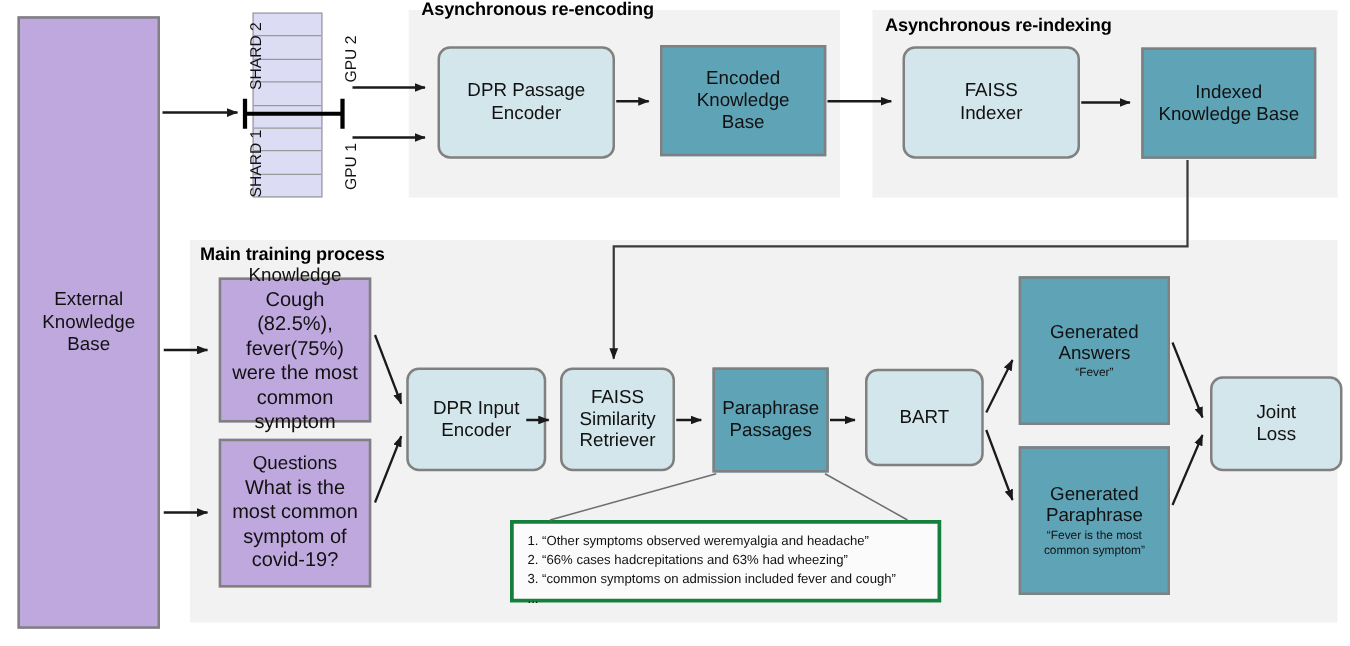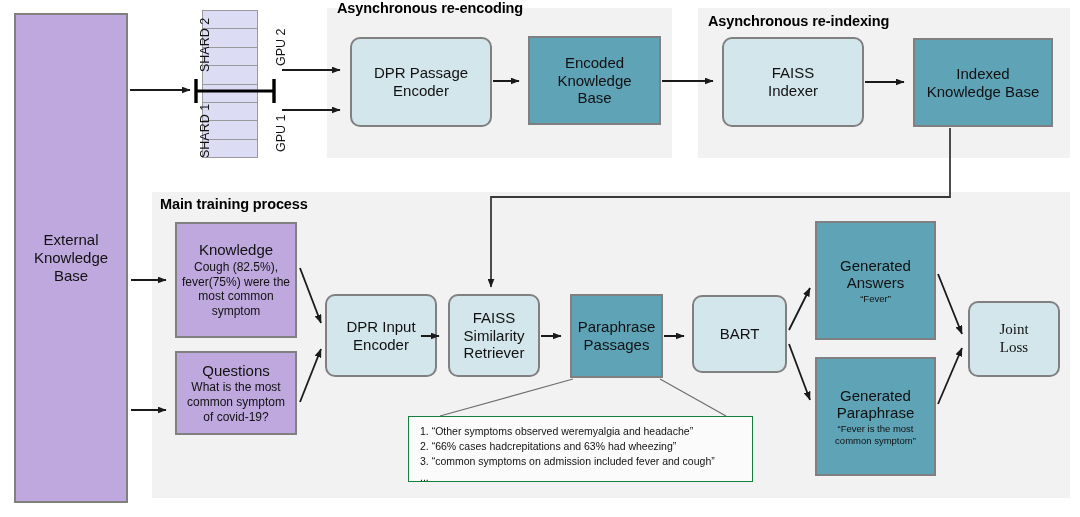--- a/index.html
+++ b/index.html
@@ -41,21 +41,21 @@
     text-align: center;
     border: 2px solid #808080;
     line-height: 1.18;
     padding: 2px 4px;
   }
   .node .title {
     font-size: 15px;
     color: #111111;
   }
   .node .sub {
-    font-size: 12px;
+    font-size: 16px;
     color: #111111;
     margin-top: 1px;
     line-height: 1.22;
   }
   .node .sub.small {
     font-size: 9.5px;
   }
   .teal   { background: #5fa3b7; }
   .lightblue { background: #d3e6ec; }
   .purple { background: #bfa8de; }
@@ -84,21 +84,21 @@
     color: #111111;
     white-space: nowrap;
     transform-origin: 0 0;
     transform: rotate(-90deg);
   }
 
   .callout {
     position: absolute;
     box-sizing: border-box;
     background: #fbfbfb;
-    border: 1px solid #15803d;
+    border: 3px solid #15803d;
     padding: 7px 9px 6px 11px;
     font-size: 10.5px;
     line-height: 1.45;
     color: #111111;
     text-align: left;
   }
 
   svg.overlay {
     position: absolute;
     left: 0;
@@ -162,21 +162,21 @@
   <div class="node sq teal" style="left:913px; top:38px; width:140px; height:89px;">
     <div class="title">Indexed</div>
     <div class="title">Knowledge Base</div>
   </div>
 
   <div class="node sq purple" style="left:175px; top:222px; width:122px; height:116px;">
     <div class="title">Knowledge</div>
     <div class="sub">Cough (82.5%), fever(75%) were the most common symptom</div>
   </div>
 
-  <div class="node sq purple" style="left:175px; top:351px; width:122px; height:84px;">
+  <div class="node sq purple" style="left:175px; top:351px; width:122px; height:119px;">
     <div class="title">Questions</div>
     <div class="sub">What is the most common symptom of covid-19?</div>
   </div>
 
   <div class="node rounded lightblue" style="left:325px; top:294px; width:112px; height:83px;">
     <div class="title">DPR Input</div>
     <div class="title">Encoder</div>
   </div>
 
   <div class="node rounded lightblue" style="left:448px; top:294px; width:92px; height:83px;">
@@ -199,21 +199,21 @@
     <div class="title">Answers</div>
     <div class="sub small">“Fever”</div>
   </div>
 
   <div class="node sq teal" style="left:815px; top:357px; width:121px; height:119px;">
     <div class="title">Generated</div>
     <div class="title">Paraphrase</div>
     <div class="sub small">“Fever is the most common symptom”</div>
   </div>
 
-  <div class="node rounded lightblue" style="left:968px; top:301px; width:92px; height:76px;font-family:Liberation Serif, serif;">
+  <div class="node rounded lightblue" style="left:968px; top:301px; width:106px; height:76px;">
     <div class="title">Joint</div>
     <div class="title">Loss</div>
   </div>
 
   <div class="callout" style="left:408px; top:416px; width:345px; height:66px;">
     <div>1. “Other symptoms observed weremyalgia and headache”</div>
     <div>2. “66% cases hadcrepitations and 63% had wheezing”</div>
     <div>3. “common symptoms on admission included fever and cough”</div>
     <div>...</div>
   </div>

